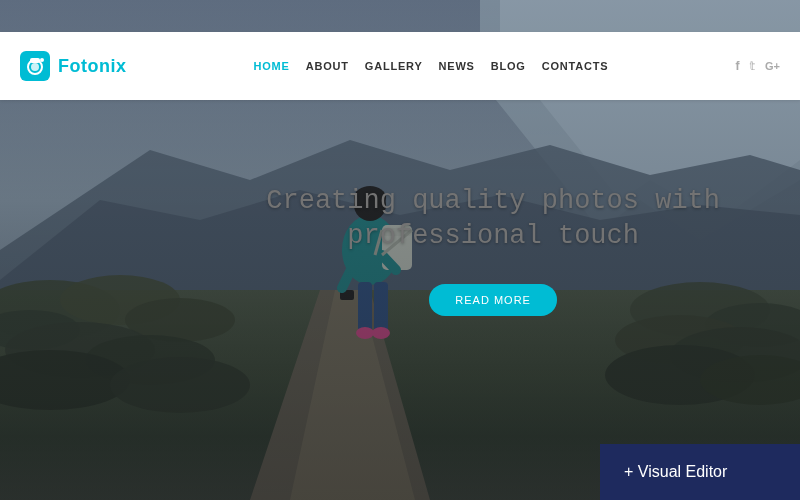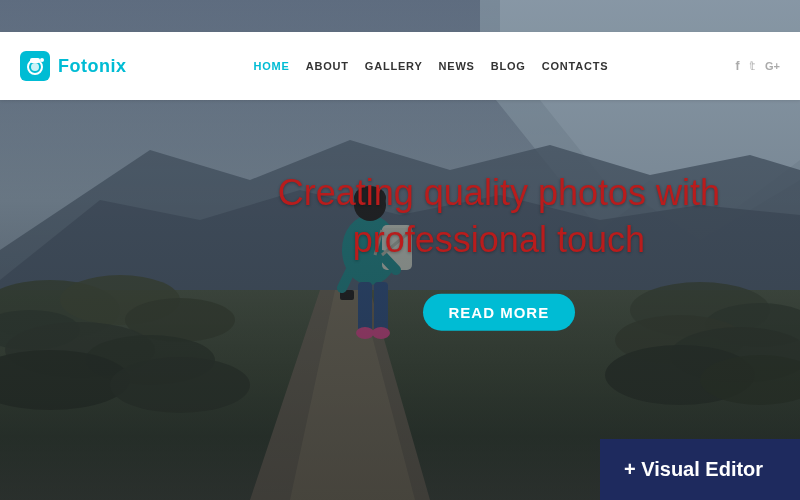--- a/index.html
+++ b/index.html
@@ -75,54 +75,55 @@
     
     .hero-content {
       position: absolute;
       top: 50%;
       right: 80px;
       transform: translateY(-50%);
       text-align: center;
       color: #fff;
     }
     .hero-title {
-      font-size: 36px;
+      font-size: 27px;
       font-weight: 400;
       line-height: 1.3;
-      color: #b91c1c;
+      color: #737373;
       text-shadow: 0 1px 3px rgba(0,0,0,0.3);
       margin-bottom: 30px;
+      font-family: Liberation Mono, monospace;
     }
     .btn-read-more {
       display: inline-block;
       background: #00bcd4;
       color: #fff;
       padding: 10px 26px;
       border-radius: 25px;
-      font-size: 15px;
-      font-weight: 700;
+      font-size: 11px;
+      font-weight: 400;
       letter-spacing: 1px;
       text-transform: uppercase;
       cursor: pointer;
       border: none;
     }
 
     
     .promo-badge {
       position: absolute;
       bottom: 0;
       right: 0;
       background: #1e2a5e;
       color: #fff;
       padding: 18px 24px;
       min-width: 200px;
     }
     .promo-text {
-      font-size: 20px;
-      font-weight: 700;
+      font-size: 16px;
+      font-weight: 400;
       line-height: 1.25;
       color: #fff;
     }
     .promo-text span {
       color: #fff;
     }
   </style>
 </head>
 <body>
 

